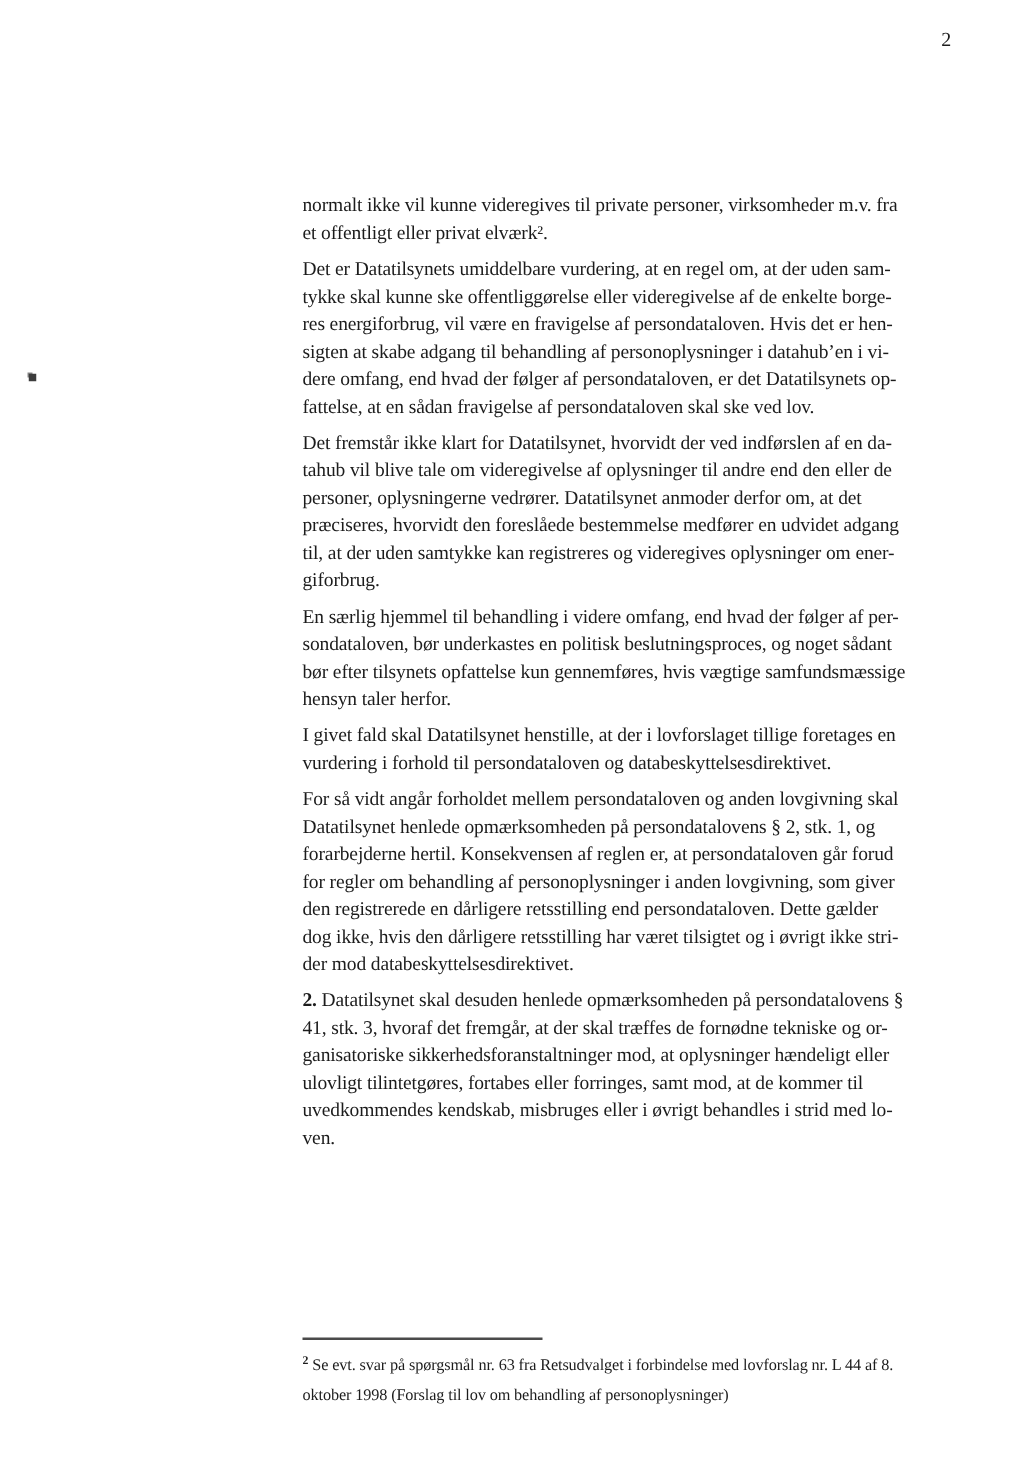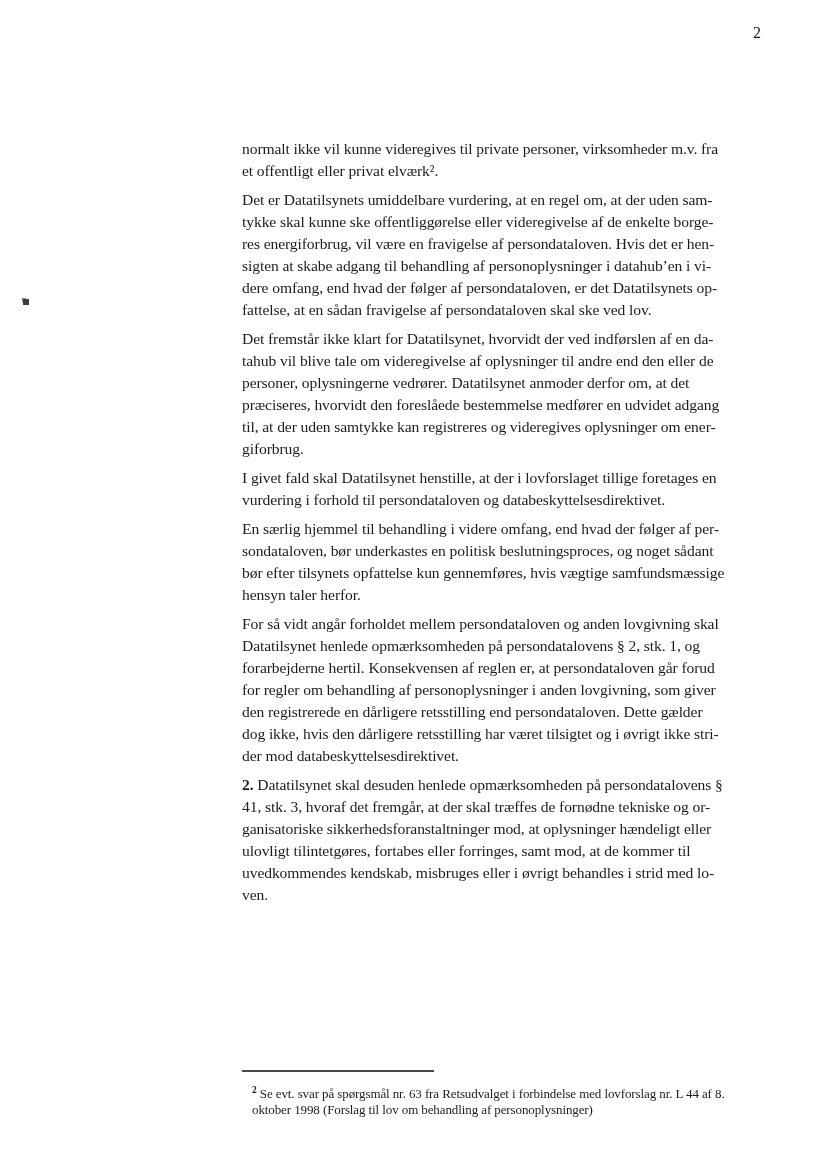--- a/index.html
+++ b/index.html
@@ -27,21 +27,21 @@
     left: 23px;
     top: 299px;
     width: 6px;
     height: 6px;
     background: #3c3c3c;
     box-shadow: -2px -2px 0 -1px #8a8a8a;
   }
   .content {
     position: absolute;
     left: 242px;
-    top: 138px;
+    top: 154px;
     width: 545px;
   }
   .para {
     margin: 0 0 7px 0;
     font-size: 15.6px;
     line-height: 22px;
     white-space: pre;
     letter-spacing: -0.1px;
   }
   .para b { font-weight: bold; }
@@ -51,23 +51,23 @@
     top: 1070px;
     width: 545px;
   }
   .footnote-rule {
     width: 192px;
     height: 2px;
     background: #4a4a4a;
     margin: 0 0 5px 0;
   }
   .footnote {
-    margin: 10px;
+    margin: 0;
     font-size: 13px;
-    line-height: 16px;
+    line-height: 24px;
     white-space: pre;
     letter-spacing: -0.1px;
   }
   .footnote sup {
     font-size: 9.5px;
     vertical-align: super;
     font-weight: bold;
   }
 </style>
 </head>
@@ -87,26 +87,26 @@
 res energiforbrug, vil være en fravigelse af persondataloven. Hvis det er hen-
 sigten at skabe adgang til behandling af personoplysninger i datahub’en i vi-
 dere omfang, end hvad der følger af persondataloven, er det Datatilsynets op-
 fattelse, at en sådan fravigelse af persondataloven skal ske ved lov.</span></p>
     <p class="para"><span>Det fremstår ikke klart for Datatilsynet, hvorvidt der ved indførslen af en da-
 tahub vil blive tale om videregivelse af oplysninger til andre end den eller de
 personer, oplysningerne vedrører. Datatilsynet anmoder derfor om, at det
 præciseres, hvorvidt den foreslåede bestemmelse medfører en udvidet adgang
 til, at der uden samtykke kan registreres og videregives oplysninger om ener-
 giforbrug.</span></p>
-    <p class="para"><span>I givet fald skal Datatilsynet henstille, at der i lovforslaget tillige foretages en
-vurdering i forhold til persondataloven og databeskyttelsesdirektivet.</span></p>
     <p class="para"><span>En særlig hjemmel til behandling i videre omfang, end hvad der følger af per-
 sondataloven, bør underkastes en politisk beslutningsproces, og noget sådant
 bør efter tilsynets opfattelse kun gennemføres, hvis vægtige samfundsmæssige
 hensyn taler herfor.</span></p>
+    <p class="para"><span>I givet fald skal Datatilsynet henstille, at der i lovforslaget tillige foretages en
+vurdering i forhold til persondataloven og databeskyttelsesdirektivet.</span></p>
     <p class="para"><span>For så vidt angår forholdet mellem persondataloven og anden lovgivning skal
 Datatilsynet henlede opmærksomheden på persondatalovens § 2, stk. 1, og
 forarbejderne hertil. Konsekvensen af reglen er, at persondataloven går forud
 for regler om behandling af personoplysninger i anden lovgivning, som giver
 den registrerede en dårligere retsstilling end persondataloven. Dette gælder
 dog ikke, hvis den dårligere retsstilling har været tilsigtet og i øvrigt ikke stri-
 der mod databeskyttelsesdirektivet.</span></p>
     <p class="para"><b>2.</b><span> Datatilsynet skal desuden henlede opmærksomheden på persondatalovens §
 41, stk. 3, hvoraf det fremgår, at der skal træffes de fornødne tekniske og or-
 ganisatoriske sikkerhedsforanstaltninger mod, at oplysninger hændeligt eller

